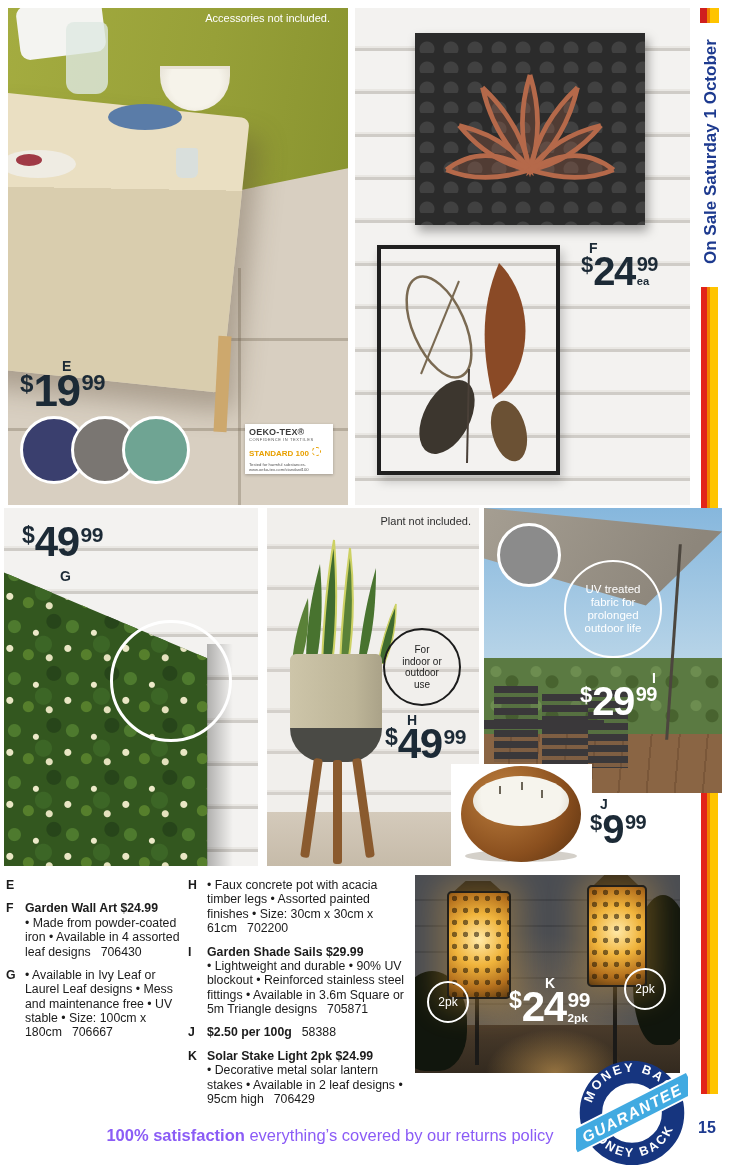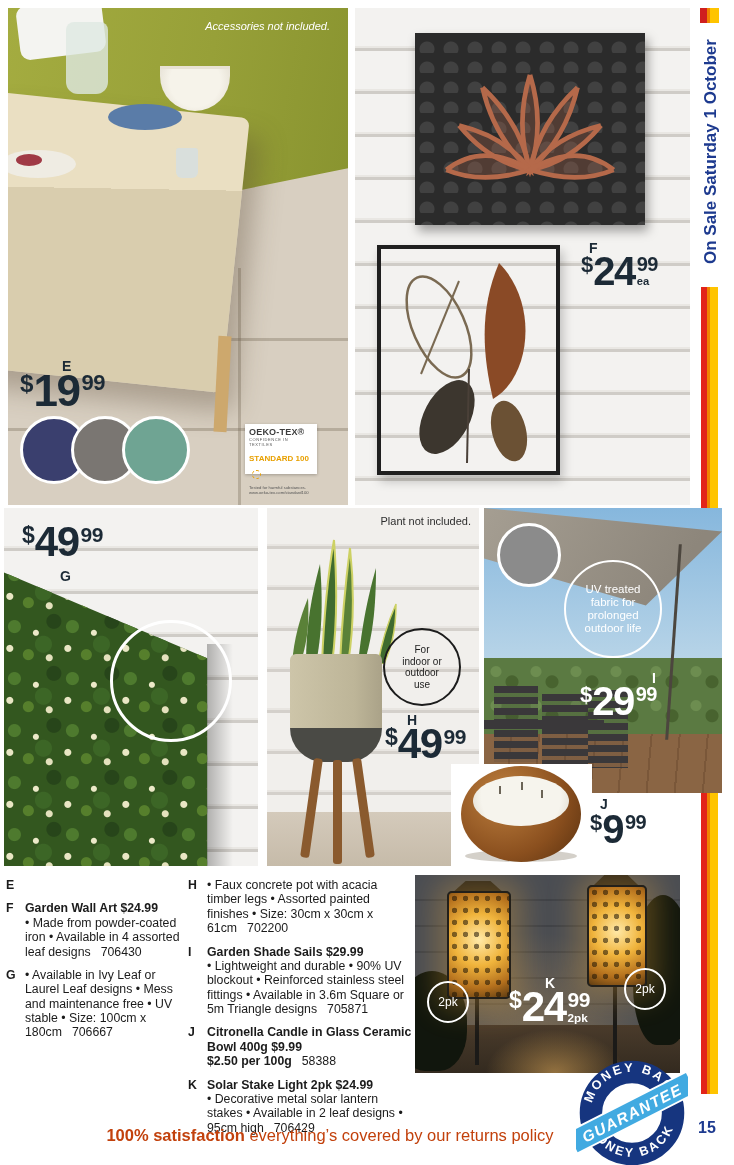--- a/index.html
+++ b/index.html
@@ -35,21 +35,21 @@
   .cloth{position:absolute;left:-34px;top:96px;width:262px;height:276px;background:linear-gradient(175deg,#eadfc2 0 32%,#d9cdae 32% 100%);border-radius:8px;transform:rotate(6deg);box-shadow:14px 18px 26px rgba(90,72,52,.35);}
   .table-leg{position:absolute;left:208px;top:328px;width:13px;height:96px;background:#cda86d;transform:rotate(3deg);}
   .plate-blue{position:absolute;left:100px;top:96px;width:74px;height:26px;background:#5a7ca8;border-radius:50%;}
   .bowl-salad{position:absolute;left:152px;top:58px;width:70px;height:42px;background:radial-gradient(circle at 50% 30%,#f6f3ea 55%,#dfd9cb);border-radius:0 0 40px 40px;border-top:3px solid #e8e2d4;}
   .jug{position:absolute;left:58px;top:14px;width:42px;height:72px;background:rgba(222,232,226,.8);border-radius:8px 8px 12px 12px;}
   .plate-left{position:absolute;left:-8px;top:142px;width:76px;height:28px;background:#efece3;border-radius:50%;}
   .jam{position:absolute;left:8px;top:146px;width:26px;height:12px;background:#a03a46;border-radius:50%;}
   .glass{position:absolute;left:168px;top:140px;width:22px;height:30px;background:rgba(214,223,224,.85);border-radius:3px 3px 6px 6px;}
   .note-white{position:absolute;color:#fff;font-size:11px;}
   .swatch{position:absolute;border-radius:50%;border:3px solid #fff;}
-  .oeko{position:absolute;left:237px;top:416px;width:72px;height:50px;background:#fff;box-shadow:0 1px 3px rgba(0,0,0,.25);padding:3px 4px;box-sizing:border-box;text-align:left;}
+  .oeko{position:absolute;left:237px;top:416px;width:88px;height:50px;background:#fff;box-shadow:0 1px 3px rgba(0,0,0,.25);padding:3px 4px;box-sizing:border-box;text-align:left;}
   .oeko-brand{font-weight:bold;font-size:9px;color:#3c3c3c;letter-spacing:.2px;}
   .oeko-tag{font-size:4px;color:#555;letter-spacing:.6px;}
   .oeko-std{font-weight:bold;font-size:8px;color:#e8a000;display:inline-block;}
   .oeko-sun{display:inline-block;width:9px;height:9px;border:1.5px dashed #e8a000;border-radius:50%;vertical-align:middle;margin-left:3px;box-sizing:border-box;}
   .oeko-note{font-size:4.2px;color:#555;line-height:1.3;margin-top:2px;}
 
   
   #photo-f{left:355px;top:8px;width:335px;height:497px;}
   .art1{position:absolute;left:60px;top:25px;width:230px;height:192px;background-color:#2b2b2b;background-image:radial-gradient(circle at 12px 16px,rgba(255,255,255,.10) 7px,transparent 8px);background-size:24px 20px;box-shadow:3px 6px 10px rgba(0,0,0,.35);display:flex;align-items:center;justify-content:center;}
   .art2{position:absolute;left:22px;top:237px;width:183px;height:230px;border:4px solid #1f1f1f;box-sizing:border-box;box-shadow:3px 6px 10px rgba(0,0,0,.22);}
@@ -115,21 +115,21 @@
   
   .desc-col{position:absolute;top:878px;}
   #desc-col-1{left:6px;width:180px;}
   #desc-col-2{left:188px;width:226px;}
   .desc-item{display:flex;gap:6px;margin-bottom:9px;font-size:12.3px;line-height:1.17;color:#1b1b1b;}
   .desc-letter{font-weight:bold;width:13px;flex:none;}
   .desc-title{font-weight:bold;display:block;}
   .desc-bold{font-weight:bold;}
   .desc-code{margin-left:10px;}
 
-  .footer{position:absolute;left:0;top:1126px;width:660px;text-align:center;font-size:16.5px;color:#c2410c;}
+  .footer{position:absolute;left:0;top:1126px;width:660px;text-align:center;font-size:16.5px;color:#8b5cf6;}
   .footer b{font-weight:bold;}
 </style>
 </head>
 <body>
 
 <div class="page">
 
   <div class="photo" id="photo-e">
     <div class="grass"></div>
     <div class="chair-hint"></div>
@@ -138,21 +138,21 @@
     <div class="paver-line" style="left:0;top:420px;width:100%;height:3px;"></div>
     <div class="paver-line" style="left:230px;top:260px;width:3px;height:240px;"></div>
     <div class="cloth"></div>
     <div class="table-leg"></div>
     <div class="plate-blue"></div>
     <div class="bowl-salad"></div>
     <div class="jug"></div>
     <div class="plate-left"></div>
     <div class="jam"></div>
     <div class="glass"></div>
-    <div class="note-white" style="right:18px;top:12px;font-style:italic;">Accessories not included.</div>
+    <div class="note-white" style="right:18px;top:4px;">Accessories not included.</div>
     <div class="plabel" style="left:54px;top:350px;">E</div>
     <div class="price" style="left:12px;top:364px;font-size:44px;">
       <span class="cur">$</span>
         <span class="big">19</span>
         <span class="sup">
           <span class="cents">99</span>
         </span>
     </div>
     <div class="swatch" style="left:12px;top:408px;width:62px;height:62px;background:#3a3f6e;"></div>
     <div class="swatch" style="left:63px;top:408px;width:62px;height:62px;background:#7a7672;"></div>
@@ -331,21 +331,21 @@
       <div class="desc-item">
         <span class="desc-letter">H</span>
         <div class="desc-text"><span>• Faux concrete pot with acacia timber legs • Assorted painted finishes • Size: 30cm x 30cm x 61cm</span><span class="desc-code">702200</span></div>
       </div>
       <div class="desc-item">
         <span class="desc-letter">I</span>
         <div class="desc-text"><span class="desc-title">Garden Shade Sails $29.99</span><span>• Lightweight and durable • 90% UV blockout • Reinforced stainless steel fittings • Available in 3.6m Square or 5m Triangle designs</span><span class="desc-code">705871</span></div>
       </div>
       <div class="desc-item">
         <span class="desc-letter">J</span>
-        <div class="desc-text"><span class="desc-title">Citronella Candle in Glass Ceramic Bowl 400g $9.99</span><span class="desc-bold">$2.50 per 100g</span><span class="desc-code">58388</span></div>
+        <div class="desc-text"><span class="desc-bold">$2.50 per 100g</span><span class="desc-code">58388</span></div>
       </div>
       <div class="desc-item">
         <span class="desc-letter">K</span>
         <div class="desc-text"><span class="desc-title">Solar Stake Light 2pk $24.99</span><span>• Decorative metal solar lantern stakes • Available in 2 leaf designs • 95cm high</span><span class="desc-code">706429</span></div>
       </div>
     </div>
 
   <div class="badge">
     <svg viewBox="0 0 120 120" width="112" height="112" style="font-family:'Liberation Sans',sans-serif;">
       <circle cx="60" cy="60" r="44" fill="none" stroke="#16357f" stroke-width="24"></circle>

